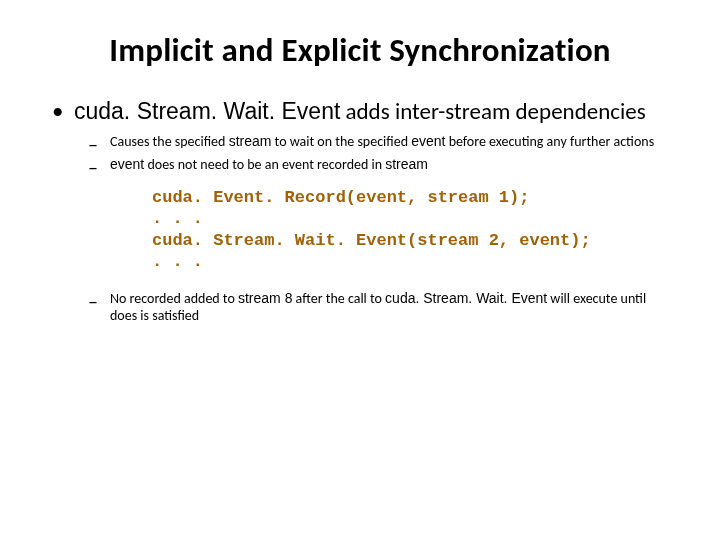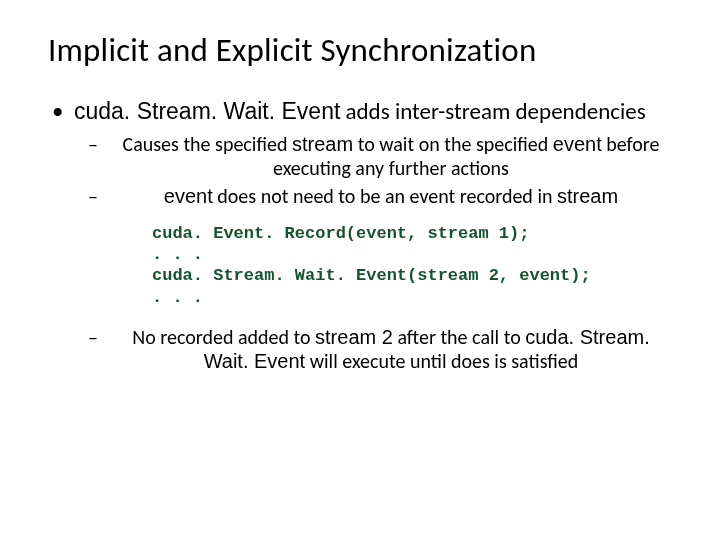--- a/index.html
+++ b/index.html
@@ -12,22 +12,22 @@
     color: #000000;
   }
   .slide {
     box-sizing: border-box;
     width: 720px;
     height: 540px;
     padding: 24px 48px 24px 48px;
   }
   .title {
     font-size: 33px;
-    font-weight: 400;
-    text-align: left;
+    font-weight: 700;
+    text-align: center;
     margin: 6px 0 28px 0;
     letter-spacing: 0.2px;
   }
   ul.level1 {
     list-style: none;
     padding-left: 0;
     margin: 0;
   }
   ul.level1 > li {
     position: relative;
@@ -44,39 +44,38 @@
     font-size: 23px;
   }
   ul.level2 {
     list-style: none;
     padding-left: 0;
     margin: 8px 0 0 12px;
   }
   ul.level2 > li {
     position: relative;
     padding-left: 24px;
-    font-size: 20px;
+    font-size: 14px;
     line-height: 1.18;
     margin-bottom: 5px;
-    text-align: center;
   }
   ul.level2 > li::before {
     content: "–";
     position: absolute;
     left: 2px;
     top: 0;
     font-size: 20px;
   }
   .mono {
     font-family: Liberation Sans, sans-serif;
   }
   .codeblock {
     font-family: "Courier New", Courier, monospace;
     font-weight: bold;
-    color: #14532d;
+    color: #a16207;
     font-size: 17px;
     line-height: 1.25;
     white-space: pre;
     margin: 14px 0 18px 78px;
   }
 </style>
 </head>
 <body>
 
 <div class="slide">
@@ -96,19 +95,19 @@
         </li>
       </ul>
 
       <div class="codeblock">cuda. Event. Record(event, stream 1);
 . . .
 cuda. Stream. Wait. Event(stream 2, event);
 . . .</div>
 
       <ul class="level2">
         <li>
-          <span>No recorded added to </span><span class="mono">stream 2</span><span> after the call to </span><span class="mono">cuda. Stream. Wait. Event</span><span> will execute until does is satisfied</span>
+          <span>No recorded added to </span><span class="mono">stream 8</span><span> after the call to </span><span class="mono">cuda. Stream. Wait. Event</span><span> will execute until does is satisfied</span>
         </li>
       </ul>
     </li>
   </ul>
 
 </div>
 
 </body></html>

